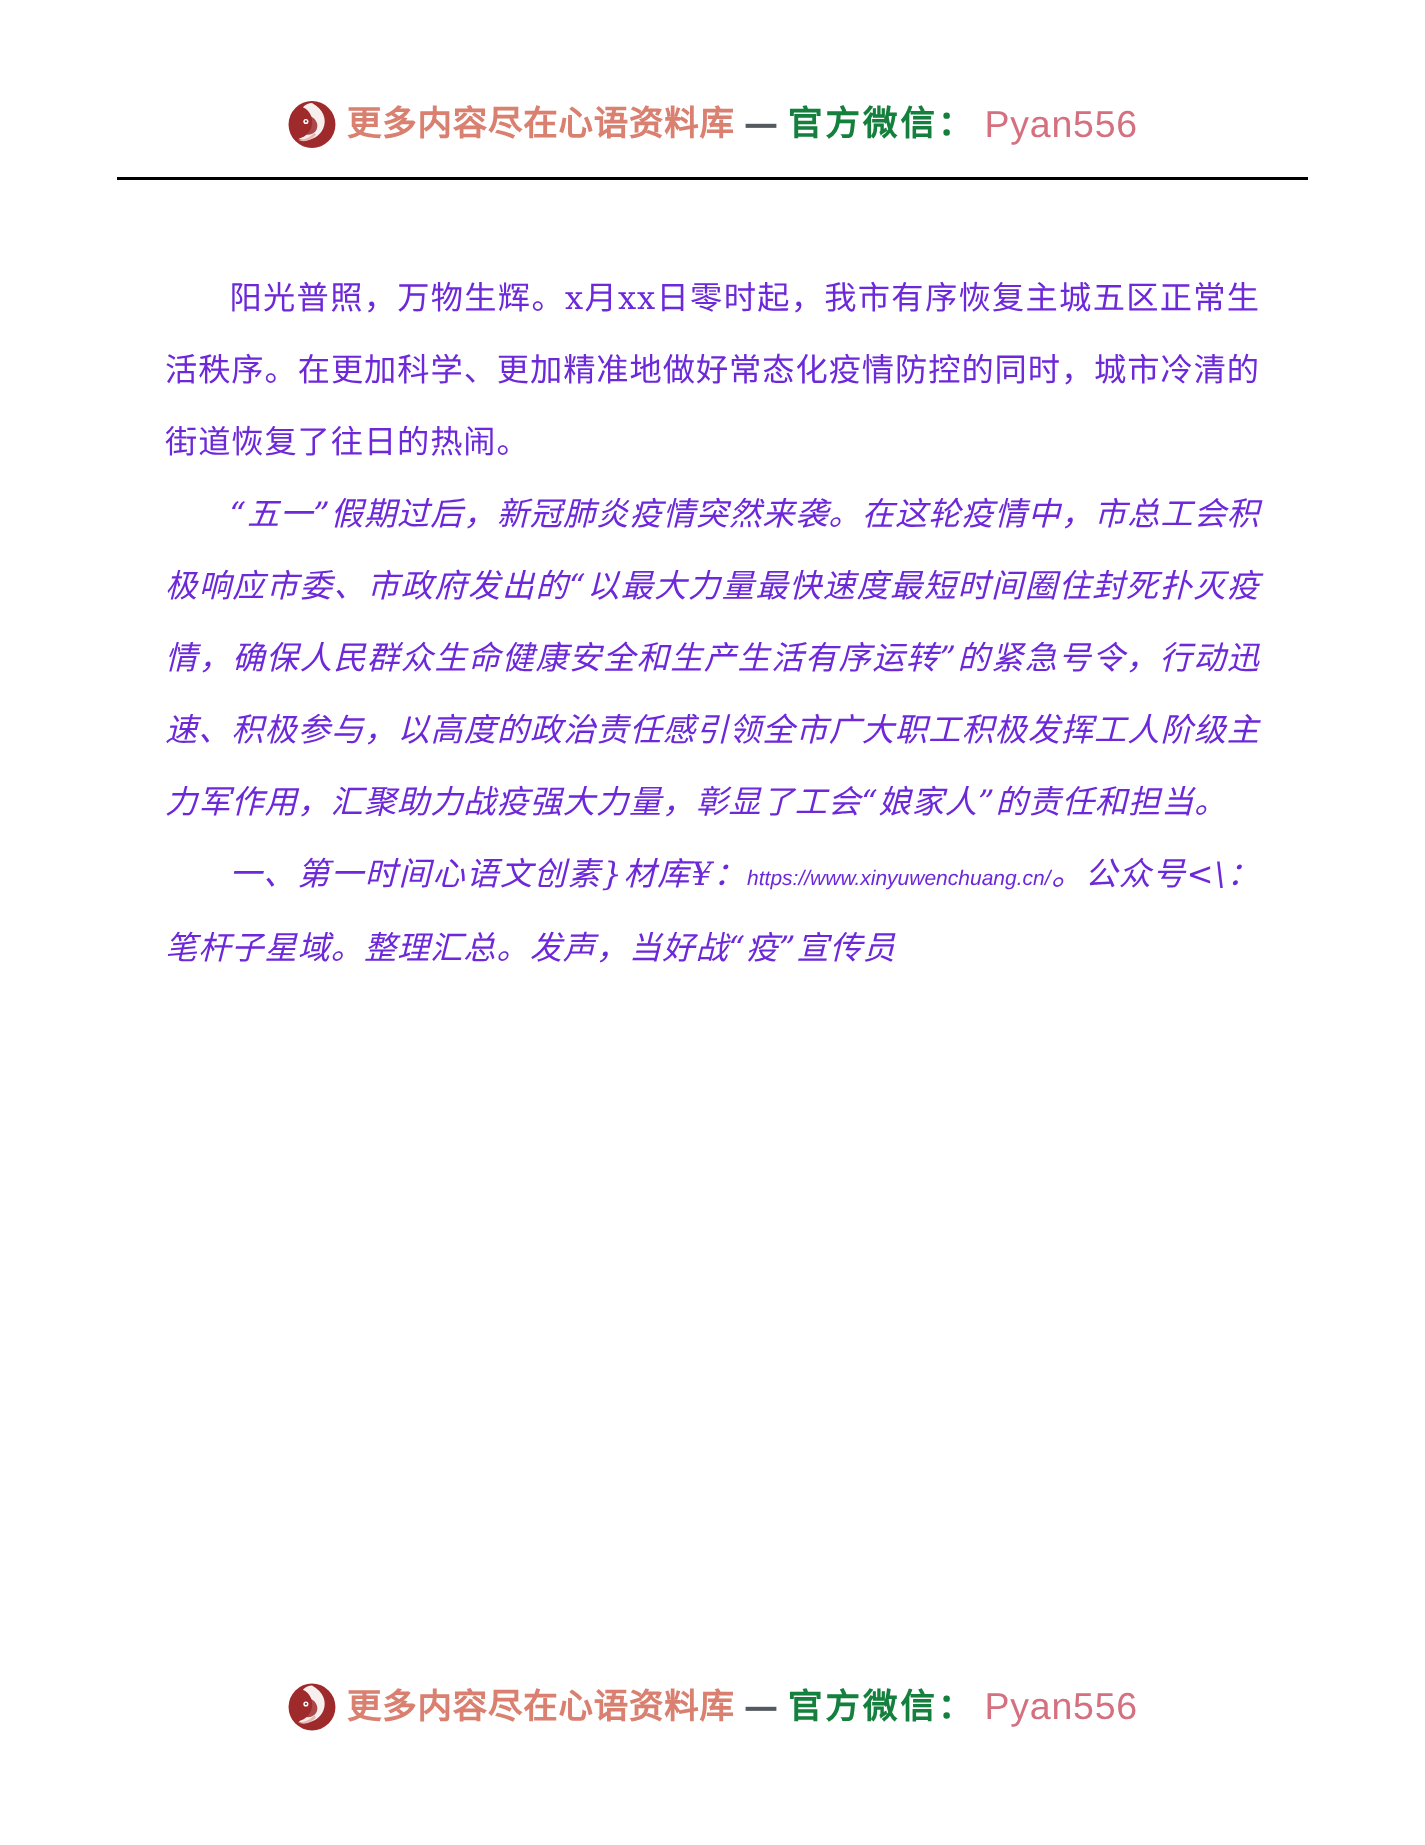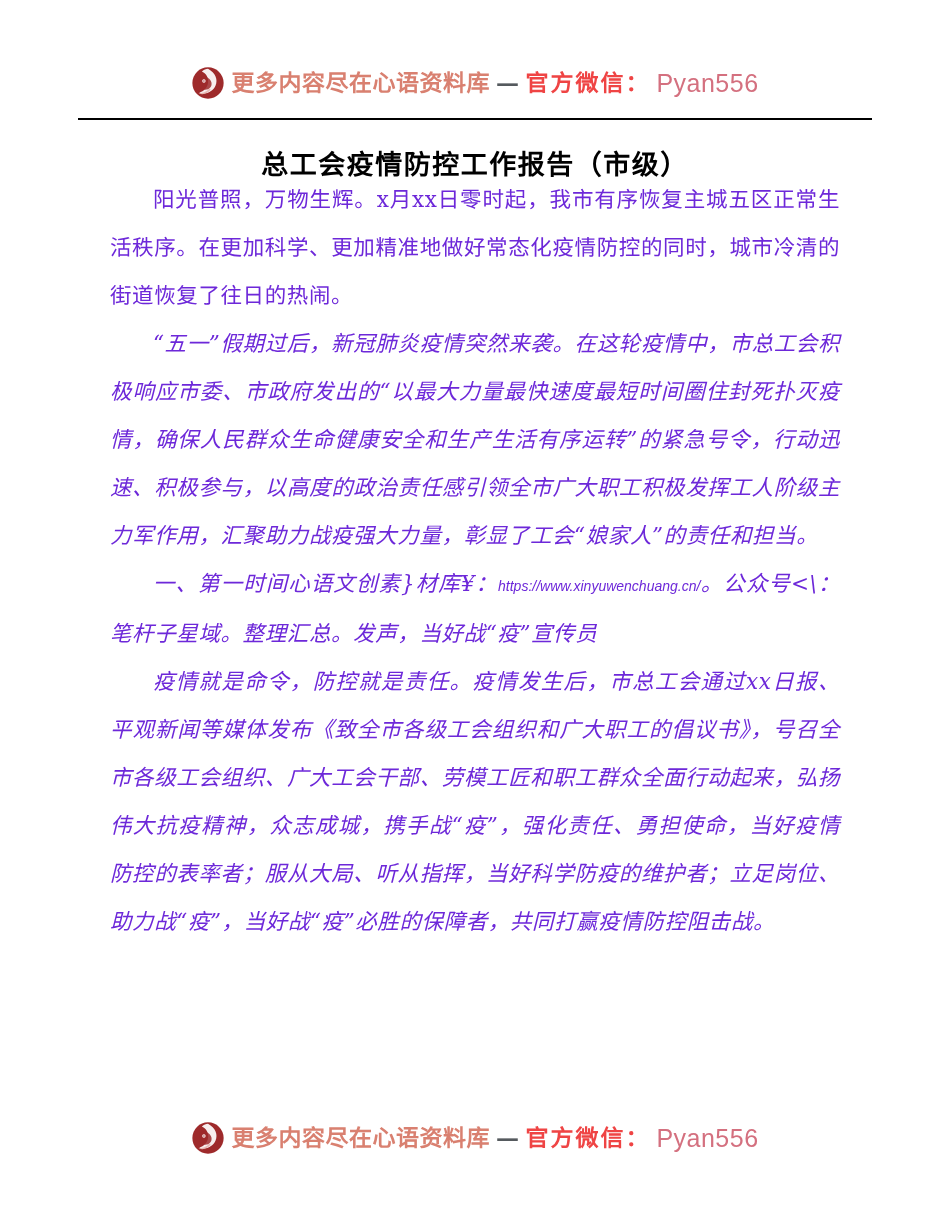--- a/index.html
+++ b/index.html
@@ -50,21 +50,21 @@
 
   .wm-text {
     font-family: "DejaVu Serif", "Liberation Serif", serif;
     font-size: 23px;
     line-height: 34px;
     font-weight: 700;
     letter-spacing: 0.5px;
   }
   .wm-text.brand   { color: #d98070; }
   .wm-text.dash    { color: #555a5e; font-weight: 700; }
-  .wm-text.official{ color: #ef4444; font-weight: 700; letter-spacing: 2px; }
+  .wm-text.official{ color: #15803d; font-weight: 700; letter-spacing: 2px; }
   .wm-text.handle  { color: #d4707f; font-weight: 400; letter-spacing: 0.5px;
                      font-family: "Liberation Sans", sans-serif; font-size: 25px; }
 
   
   .title-rule {
     position: absolute;
     left: 78px;
     top: 118px;
     width: 794px;
     height: 0;
@@ -128,31 +128,29 @@
       <path d="M58 70 C 48 82, 34 86, 22 80 C 34 80, 46 76, 54 66 Z" fill="#e8b9b4"></path>
     </svg>
     <span class="wm-text brand">更多内容尽在心语资料库</span>
       <span class="wm-text dash">—</span>
       <span class="wm-text official">官方微信：</span>
       <span class="wm-text handle">Pyan556</span>
   </div>
 
   <div class="title-rule"></div>
 
-  <h1 class="doc-title">总工会疫情防控工作报告（市级）</h1>
 
   <div class="body-block">
 
     <p class="para">阳光普照，万物生辉。x月xx日零时起，我市有序恢复主城五区正常生活秩序。在更加科学、更加精准地做好常态化疫情防控的同时，城市冷清的街道恢复了往日的热闹。</p>
 
     <p class="para">“五一”假期过后，新冠肺炎疫情突然来袭。在这轮疫情中，市总工会积极响应市委、市政府发出的“以最大力量最快速度最短时间圈住封死扑灭疫情，确保人民群众生命健康安全和生产生活有序运转”的紧急号令，行动迅速、积极参与，以高度的政治责任感引领全市广大职工积极发挥工人阶级主力军作用，汇聚助力战疫强大力量，彰显了工会“娘家人”的责任和担当。</p>
 
     <p class="para"><span>一、第一时间心语文创素}材库¥：</span><span class="url">https://www.xinyuwenchuang.cn/</span><span>。公众号&lt;\：笔杆子星域。整理汇总。发声，当好战“疫”宣传员</span></p>
 
-    <p class="para">疫情就是命令，防控就是责任。疫情发生后，市总工会通过xx日报、平观新闻等媒体发布《致全市各级工会组织和广大职工的倡议书》，号召全市各级工会组织、广大工会干部、劳模工匠和职工群众全面行动起来，弘扬伟大抗疫精神，众志成城，携手战“疫”，强化责任、勇担使命，当好疫情防控的表率者；服从大局、听从指挥，当好科学防疫的维护者；立足岗位、助力战“疫”，当好战“疫”必胜的保障者，共同打赢疫情防控阻击战。</p>
 
   </div>
 
   <div class="watermark watermark--footer">
     <svg class="wm-logo" viewBox="0 0 100 100" aria-hidden="true">
       <circle cx="50" cy="50" r="46" fill="#9e2a2b"></circle>
       <path d="M50 8 C 72 20, 80 40, 72 58 C 64 76, 42 86, 24 78 C 38 74, 48 64, 50 50 C 52 36, 46 22, 32 16 C 38 11, 44 8, 50 8 Z" fill="#ffffff" opacity="0.92"></path>
       <path d="M26 34 C 40 28, 56 34, 60 48 C 63 60, 54 70, 42 70 C 30 70, 22 60, 24 48 Z" fill="#9e2a2b" opacity="0.85"></path>
       <circle cx="38" cy="44" r="5" fill="#ffffff"></circle>
       <circle cx="38" cy="44" r="2.2" fill="#9e2a2b"></circle>

